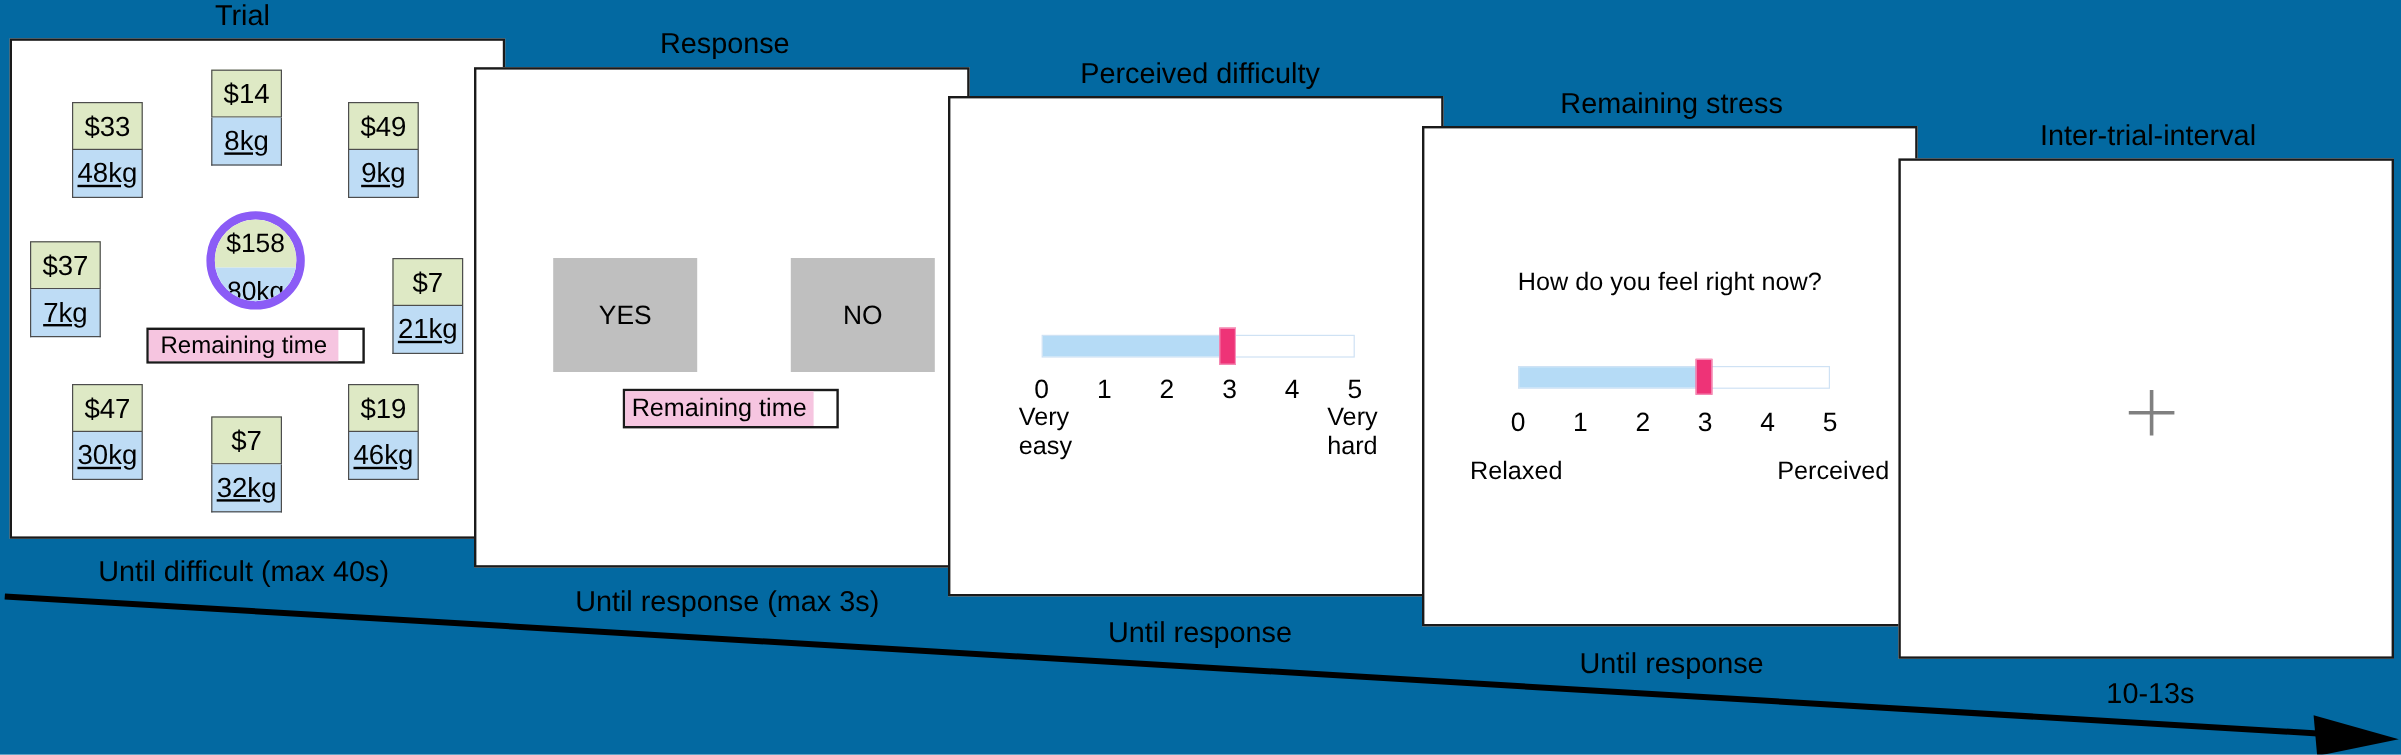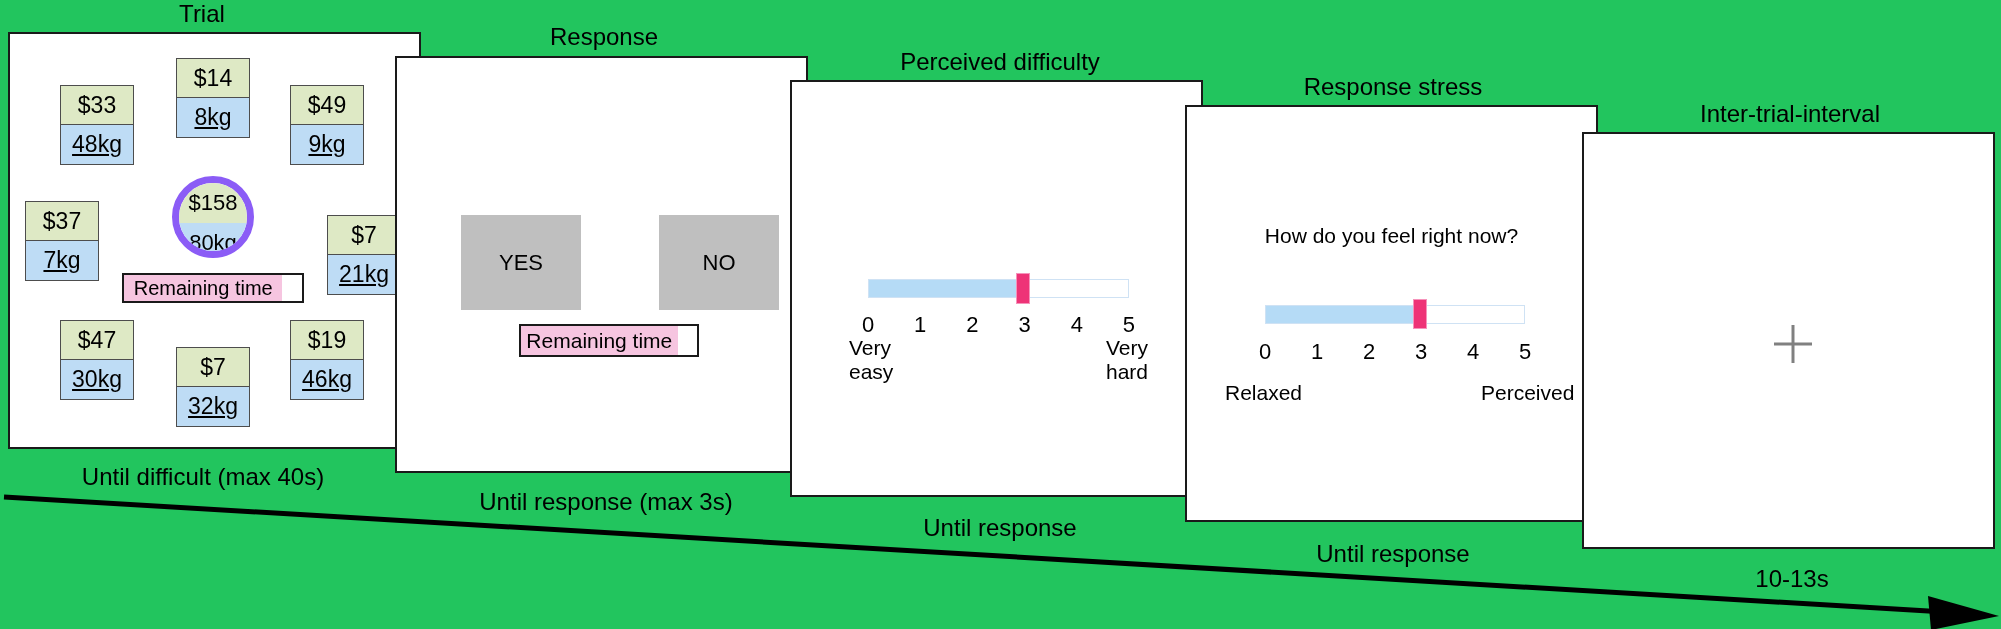--- a/index.html
+++ b/index.html
@@ -1,29 +1,29 @@
 <!DOCTYPE html>
 <html><head>
 <meta charset="utf-8">
 <style>
   html,body{margin:0;padding:0;background:#ffffff;}
   .canvas{
-    position:relative;width:2001px;height:629px;background:#22c55e;overflow:hidden;
+    position:relative;width:2001px;height:629px;background:#0369a1;overflow:hidden;
     font-family:"Liberation Sans", sans-serif;color:#000;
   }
   .panel{
     position:absolute;width:413px;height:417px;background:#ffffff;
     border:2px solid #1a1a1a;box-sizing:border-box;
   }
   .fig-title,.fig-caption{
     position:absolute;transform:translateX(-50%);white-space:nowrap;
     font-size:24px;color:#000;
   }
   
-  .offer{position:absolute;width:74px;}
+  .offer{position:absolute;width:59px;}
   .offer .price{
     height:40px;background:var(--money);border:1px solid #4d4d4d;
     display:flex;align-items:center;justify-content:center;font-size:23px;box-sizing:border-box;
   }
   .offer .weight{
     height:40px;background:var(--weight);border:1px solid #4d4d4d;border-top:none;
     display:flex;align-items:center;justify-content:center;font-size:23px;box-sizing:border-box;text-decoration:underline;
   }
   .total-circle{
     position:absolute;width:82px;height:82px;border-radius:50%;
@@ -62,21 +62,21 @@
   .arrow-svg,.fix-svg{position:absolute;pointer-events:none;}
 </style>
 </head>
 <body>
 
 <div class="canvas" style="--money:#dee9c5; --weight:#bedcf5; --timerfill:#f6c5e0; --sliderfill:#b5dbf6; --marker:#ee3377; --btngray:#bfbfbf;">
 
   <div class="fig-title" style="left:202px;top:0px">Trial</div>
   <div class="fig-title" style="left:604px;top:23px">Response</div>
   <div class="fig-title" style="left:1000px;top:48px">Perceived difficulty</div>
-  <div class="fig-title" style="left:1393px;top:73px">Response stress</div>
+  <div class="fig-title" style="left:1393px;top:73px">Remaining stress</div>
   <div class="fig-title" style="left:1790px;top:100px">Inter-trial-interval</div>
 
   <div class="panel" style="left:8px;top:32px">
     <div class="offer" style="left:50px;top:51px">
       <div class="price">$33</div>
       <div class="weight">48kg</div>
     </div>
     <div class="offer" style="left:166px;top:24px">
       <div class="price">$14</div>
       <div class="weight">8kg</div>

